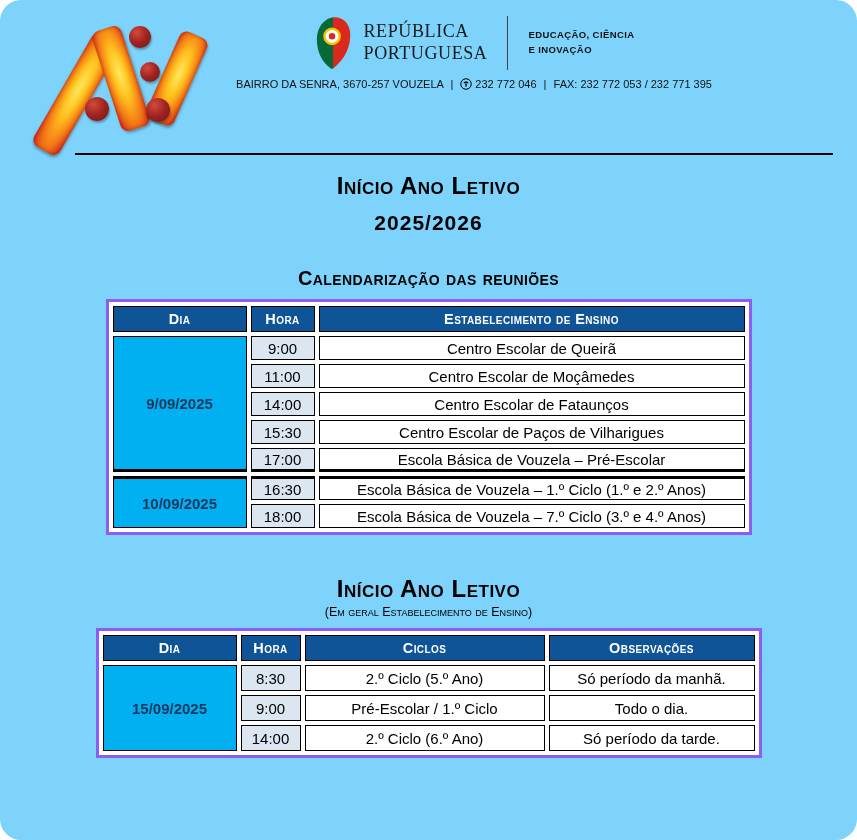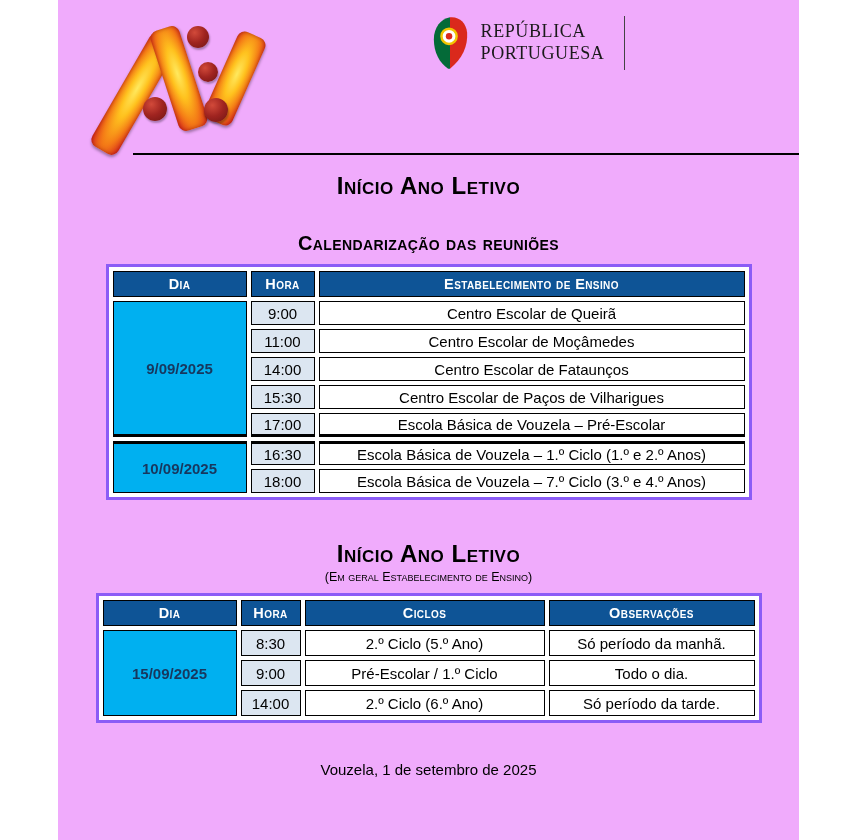--- a/index.html
+++ b/index.html
@@ -1,17 +1,17 @@
 <!DOCTYPE html>
 <html><head>
 <meta charset="utf-8">
 <style>
   * { box-sizing: border-box; }
   body { margin: 0; background: #fff; font-family: "Liberation Sans", "DejaVu Sans", sans-serif; color: #000; }
-  .page { position: relative; width: 741px; height: 840px; background: #f0abfc; overflow: hidden; margin: 0 auto; }
+  .page { position: relative; width: 857px; height: 840px; background: #7dd3fc; overflow: hidden; margin: 0 auto; border-radius: 21px; }
 
   
   .header { position: relative; height: 160px; }
 
   .logo-av { position: absolute; left: 25px; top: 10px; width: 205px; height: 148px; }
   .bar { position: absolute; border-radius: 8px;
          background: radial-gradient(ellipse at 50% 45%, #ffe95e 0%, #ffc21e 32%, #f47b16 64%, #d7281d 96%);
          box-shadow: inset 0 0 4px rgba(120,0,0,.55), 1px 2px 3px rgba(0,0,0,.35); }
   .bar1 { left: 36px; top: 19px; width: 30px; height: 130px; transform: rotate(30deg); }
   .bar2 { left: 81px; top: 16px; width: 30px; height: 105px; transform: rotate(-18deg); }
@@ -85,33 +85,50 @@
           <path d="M20,1 C10,3 3,12 3,24 C3,38 9,49 18,55 L20,55 Z" fill="#046A38"></path>
           <path d="M20,1 C30,0 37,7 38,17 C39,31 33,45 20,55 Z" fill="#DA291C"></path>
           <circle cx="19" cy="21" r="8" fill="#fff" stroke="#F2C500" stroke-width="2.6"></circle>
           <circle cx="19" cy="21" r="3.4" fill="#DA291C"></circle>
         </svg>
         <div class="gov-name">
           <div>REPÚBLICA</div>
           <div>PORTUGUESA</div>
         </div>
         <div class="gov-divider"></div>
+        <div class="gov-dept">
+          <div>EDUCAÇÃO, CIÊNCIA</div>
+          <div>E INOVAÇÃO</div>
+        </div>
       </div>
 
 
+      <div class="address-line">
+        <span>BAIRRO DA SENRA, 3670-257 VOUZELA</span>
+        <span class="sep">|</span>
+        <svg class="icon" width="12" height="12" viewBox="0 0 24 24">
+          <circle cx="12" cy="12" r="10.5" fill="none" stroke="#000" stroke-width="2"></circle>
+          <path d="M7 9 C9 6.5 15 6.5 17 9 L15.2 11.2 C13.8 10 10.2 10 8.8 11.2 Z" fill="#000"></path>
+          <rect x="10.8" y="11.5" width="2.4" height="6" rx="1" fill="#000"></rect>
+        </svg>
+        <span>232 772 046</span>
+        <span class="sep">|</span>
+        <span>FAX: 232 772 053 / 232 771 395</span>
+      </div>
 
 
     </div>
 
     <div class="header-rule"></div>
   </header>
 
   <main>
 
     <div class="title1">Início Ano Letivo</div>
+    <div class="title2">2025/2026</div>
 
     <div class="sec-heading">Calendarização das reuniões</div>
 
     
     <div class="table-frame">
       <table class="cal" style="width:640px">
         <colgroup>
             <col style="width:134px">
             <col style="width:64px">
             <col>
@@ -192,16 +209,15 @@
           </tr>
           <tr>
             <td class="hora">14:00</td>
             <td>2.º Ciclo (6.º Ano)</td>
             <td>Só período da tarde.</td>
           </tr>
         </tbody>
       </table>
     </div>
 
-    <div class="footer-line">Vouzela, 1 de setembro de 2025</div>
 
   </main>
 </div>
 
 </body></html>

